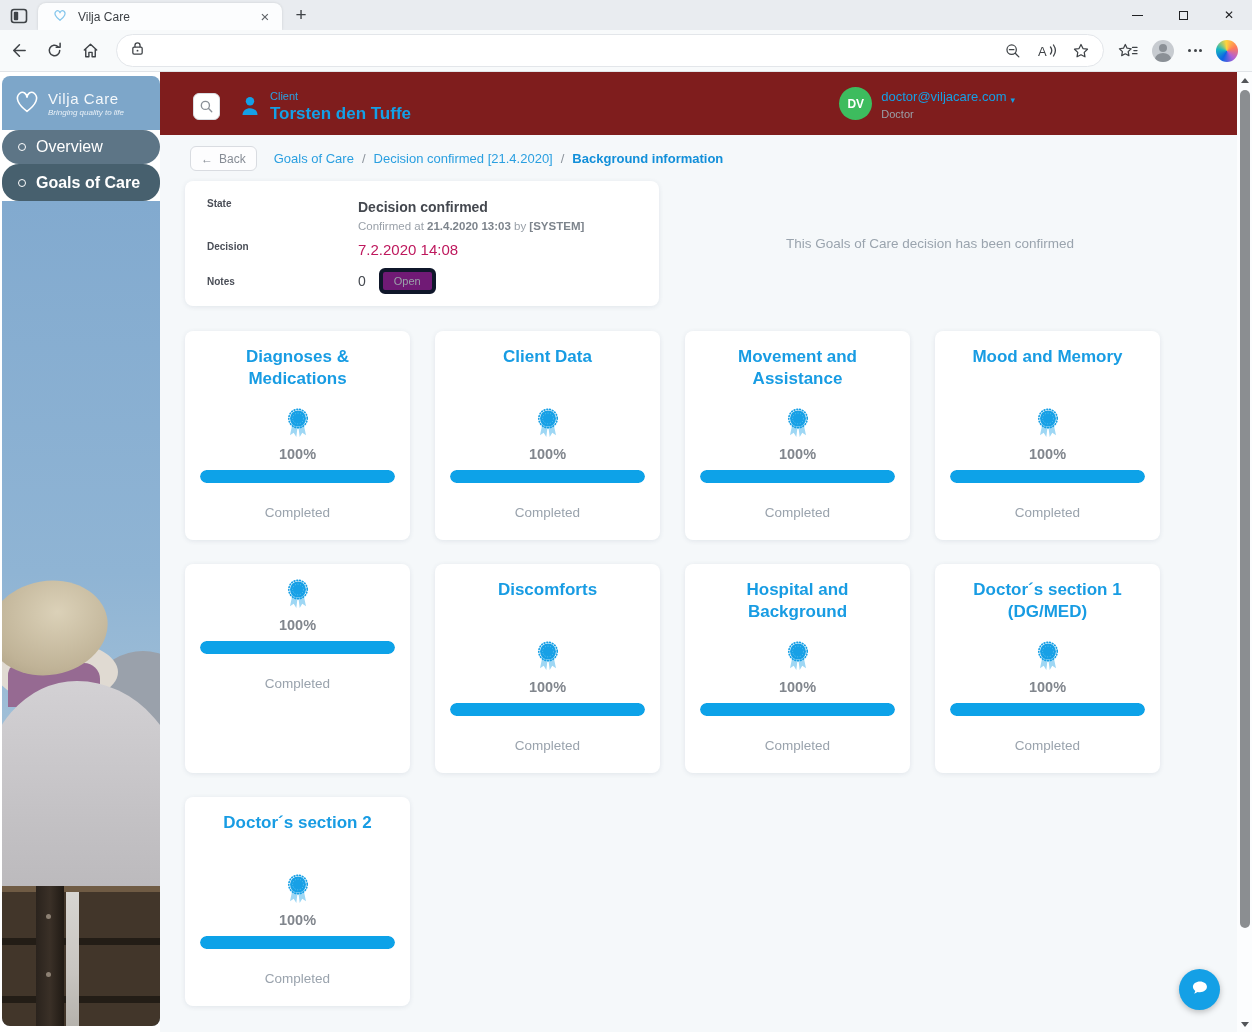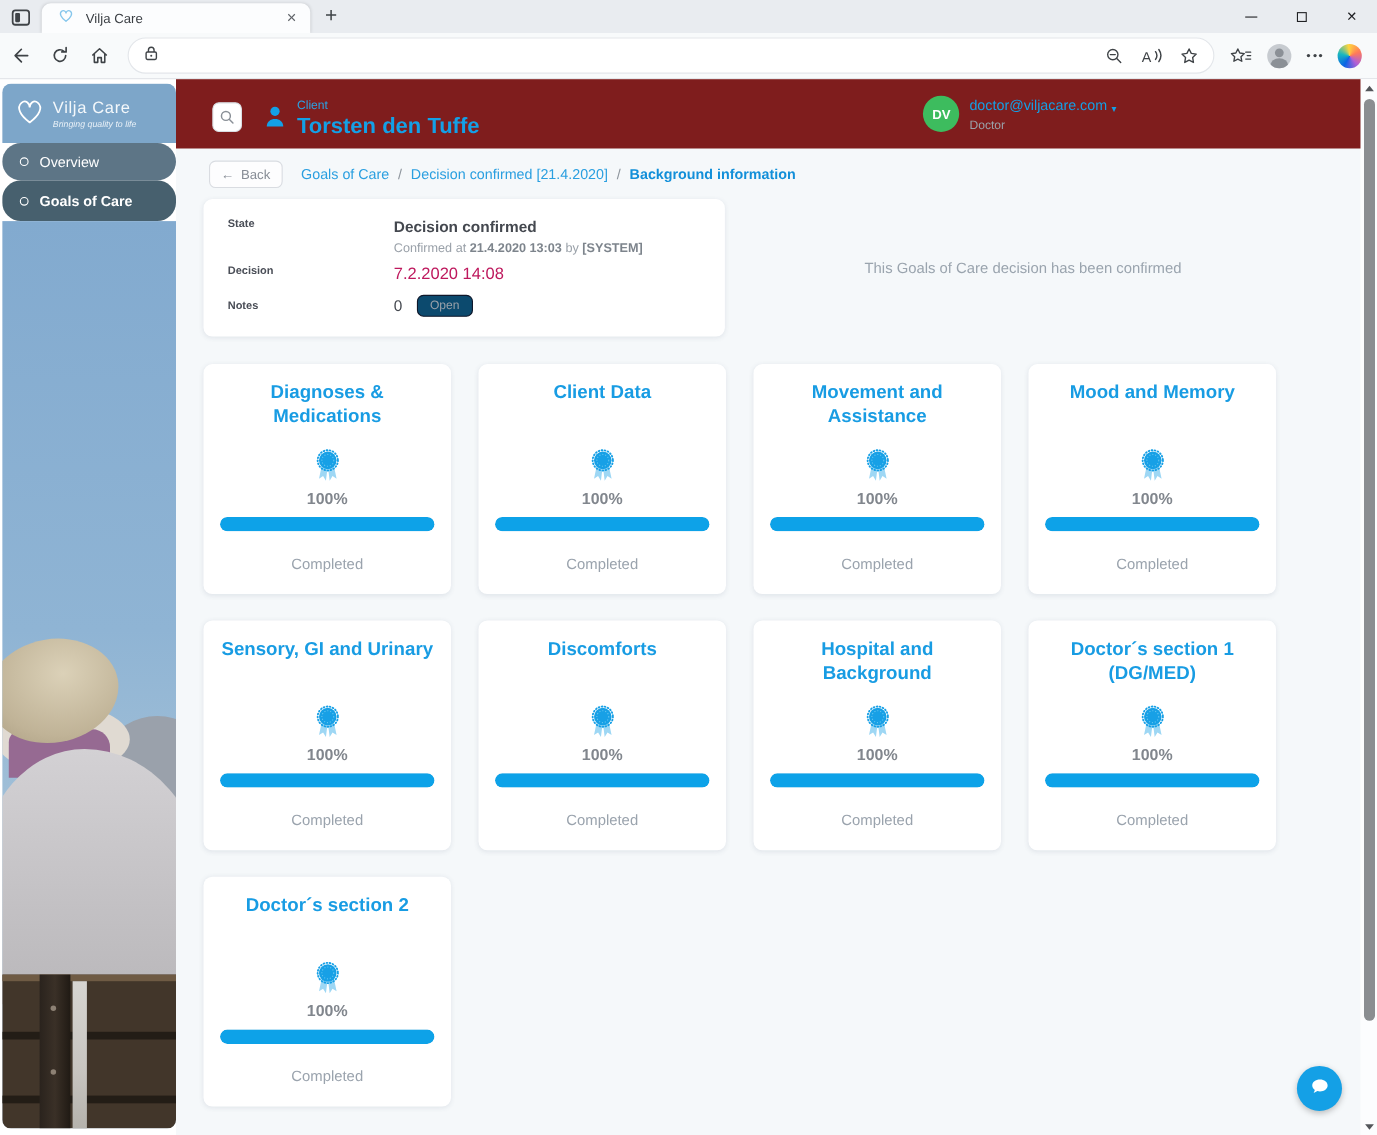--- a/index.html
+++ b/index.html
@@ -44,21 +44,21 @@
            background:conic-gradient(from 210deg,#0b63e5,#18b7c0,#ffd43d,#ff7a59,#b15fd6,#0b63e5);}
 
   
   .sidebar{position:absolute;left:2px;top:76px;width:158px;height:950px;border-radius:8px;
            overflow:hidden;display:flex;flex-direction:column;}
   .logo-band{height:54px;background:var(--side-logo);display:flex;align-items:center;padding:0 10px;gap:6px;}
   .logo-text{display:flex;flex-direction:column;color:#f4f8fb;}
   .logo-title{font-size:15px;letter-spacing:.6px;}
   .logo-tagline{font-size:8px;font-style:italic;align-self:flex-end;color:#e8f0f7;margin-top:1px;}
   .nav-item{height:34px;background:var(--side-item);display:flex;align-items:center;gap:10px;
-            padding-left:16px;color:#fff;font-size:13px;cursor:pointer;border-radius:17px;}
+            padding-left:16px;color:#fff;font-size:16px;cursor:pointer;border-radius:17px;}
   .nav-item.active{height:37px;background:var(--side-active);font-weight:bold;}
   .nav-bullet{width:8px;height:8px;border:1.5px solid #fff;border-radius:50%;flex:none;}
   .photo{flex:1;position:relative;overflow:hidden;
          background:linear-gradient(180deg,#82aacf 0%,#8fb4d4 45%,#a5c2d8 70%,#b7cbdb 100%);}
   .hill{position:absolute;right:-58px;top:450px;width:150px;height:210px;background:#9aa1ab;border-radius:50%;}
   .beret{position:absolute;left:-14px;top:380px;width:120px;height:94px;border-radius:50%;transform:rotate(-10deg);
          background:radial-gradient(ellipse at 60% 35%,#dbd1b8,#c0b397 65%,#a89b7f);}
   .hair{position:absolute;left:-6px;top:440px;width:122px;height:62px;border-radius:50%;background:#e0dad2;}
   .collar{position:absolute;left:6px;top:462px;width:92px;height:44px;border-radius:12px 16px 0 0;background:#966a92;}
   .shirt{position:absolute;left:-18px;top:480px;width:202px;height:232px;border-radius:46% 54% 0 0;
@@ -74,21 +74,21 @@
   .bolt{position:absolute;width:5px;height:5px;border-radius:50%;background:#8d8174;}
 
   
   .main{position:absolute;left:160px;top:72px;right:15px;bottom:0;background:#f5f8fa;}
   .app-header{position:absolute;left:0;top:0;right:0;height:63px;background:#7f1d1d;}
   .search-btn{position:absolute;left:33px;top:21px;width:27px;height:27px;border:1px solid #d9dde2;
               border-radius:6px;background:#fff;display:flex;align-items:center;justify-content:center;cursor:pointer;}
   .client-icon{position:absolute;left:78px;top:22px;width:24px;height:24px;}
   .client-block{position:absolute;left:110px;top:18px;}
   .client-label{font-size:11px;color:#2aa2e3;}
-  .client-name{font-size:20px;font-weight:bold;color:var(--accent);margin-top:2px;cursor:pointer;}
+  .client-name{font-size:17px;font-weight:bold;color:var(--accent);margin-top:2px;cursor:pointer;}
   .user-block{position:absolute;right:222px;top:15px;display:flex;gap:9px;align-items:center;cursor:pointer;}
   .avatar{width:33px;height:33px;border-radius:50%;background:var(--green);color:#fff;font-size:12px;
           font-weight:bold;display:flex;align-items:center;justify-content:center;}
   .user-lines{display:flex;flex-direction:column;}
   .user-email{font-size:13px;color:var(--accent);}
   .user-caret{font-size:9px;color:var(--accent);margin-left:4px;position:relative;top:2px;}
   .user-role{font-size:11px;color:#9aa1a9;margin-top:3px;}
 
   .crumb-row{position:absolute;left:30px;top:74px;display:flex;align-items:center;}
   .back-btn{height:25px;border:1px solid #d9dce1;border-radius:6px;background:#fdfdfe;color:#868c95;
@@ -103,21 +103,21 @@
   .state-row{display:grid;grid-template-columns:151px 1fr;align-items:start;}
   .state-label{font-size:10px;font-weight:bold;color:#4a4e57;}
   .state-value{font-size:14px;font-weight:bold;color:#44484f;margin-top:19px;}
   .state-sub{font-size:11.5px;color:#9aa1a9;margin-top:4px;}
   .state-sub b{color:#7d848c;}
   .row-started{margin-top:9px;}
   .row-started .plain{font-size:15px;color:#be185d;font-weight:normal;}
   .row-notes{margin-top:10px;align-items:center;}
   .notes-cell{display:flex;align-items:center;gap:13px;}
   .notes-count{font-size:14px;color:#44484f;}
-  .open-btn{border:1px solid #0f172a;border-radius:6px;background:#0c4a6e;color:#9aa1a9;
+  .open-btn{border:4px solid #0f172a;border-radius:6px;background:#701a75;color:#9aa1a9;
             font-size:11px;padding:3px 11px;cursor:pointer;}
 
   .status-msg{position:absolute;left:540px;top:164px;width:460px;text-align:center;
               font-size:13.5px;color:#9aa4ae;}
 
   .cards-grid{position:absolute;left:25px;top:259px;display:grid;
               grid-template-columns:repeat(4,225px);gap:24px 25px;}
   .card{width:225px;height:209px;background:#fff;border-radius:8px;
         box-shadow:0 1px 5px rgba(50,70,100,.10);padding-top:15px;text-align:center;cursor:pointer;}
   .card-title{height:62px;font-size:17px;line-height:1.28;font-weight:bold;color:var(--title-blue);
@@ -407,21 +407,20 @@
       </svg>
     </div>
     <div class="percent">100%</div>
     <div class="bar-track">
           <div class="bar-fill" style="width: 100%;"></div>
         </div>
     <div class="card-status">Completed</div>
   </article>
 
   <article class="card">
-    <h3 class="card-title">Sensory, GI and Urinary</h3>
     <div class="badge">
       <svg viewBox="0 0 26 34" width="26" height="34">
         <polygon points="8,13 13,15.5 11.3,29 8.7,24.8 5,27.2" fill="#9ed7f4"></polygon>
         <polygon points="18,13 13,15.5 14.7,29 17.3,24.8 21,27.2" fill="#9ed7f4"></polygon>
         <circle cx="13" cy="10.5" r="8" fill="#17a0e6"></circle>
         <circle cx="13" cy="10.5" r="9.2" fill="none" stroke="#17a0e6" stroke-width="1.7" stroke-dasharray="0.7 2.1" stroke-linecap="round"></circle>
         <circle cx="13" cy="10.5" r="5.4" fill="none" stroke="#63c3ef" stroke-width="1" stroke-dasharray="1 1.7"></circle>
       </svg>
     </div>
     <div class="percent">100%</div>

